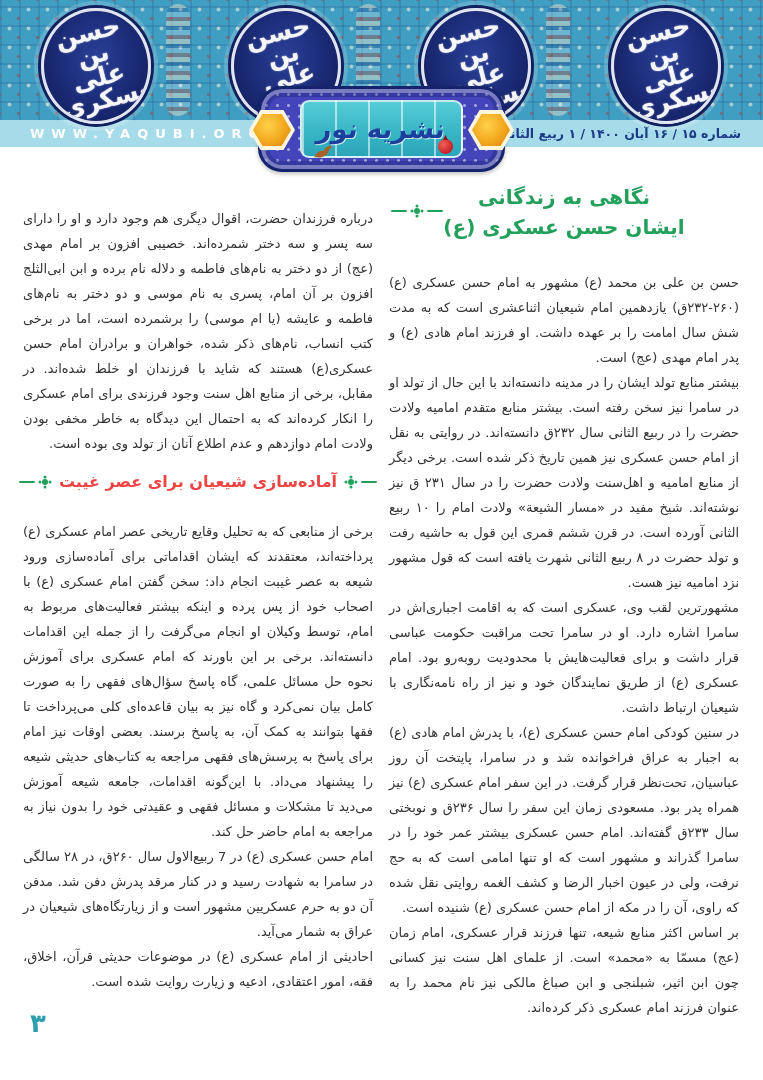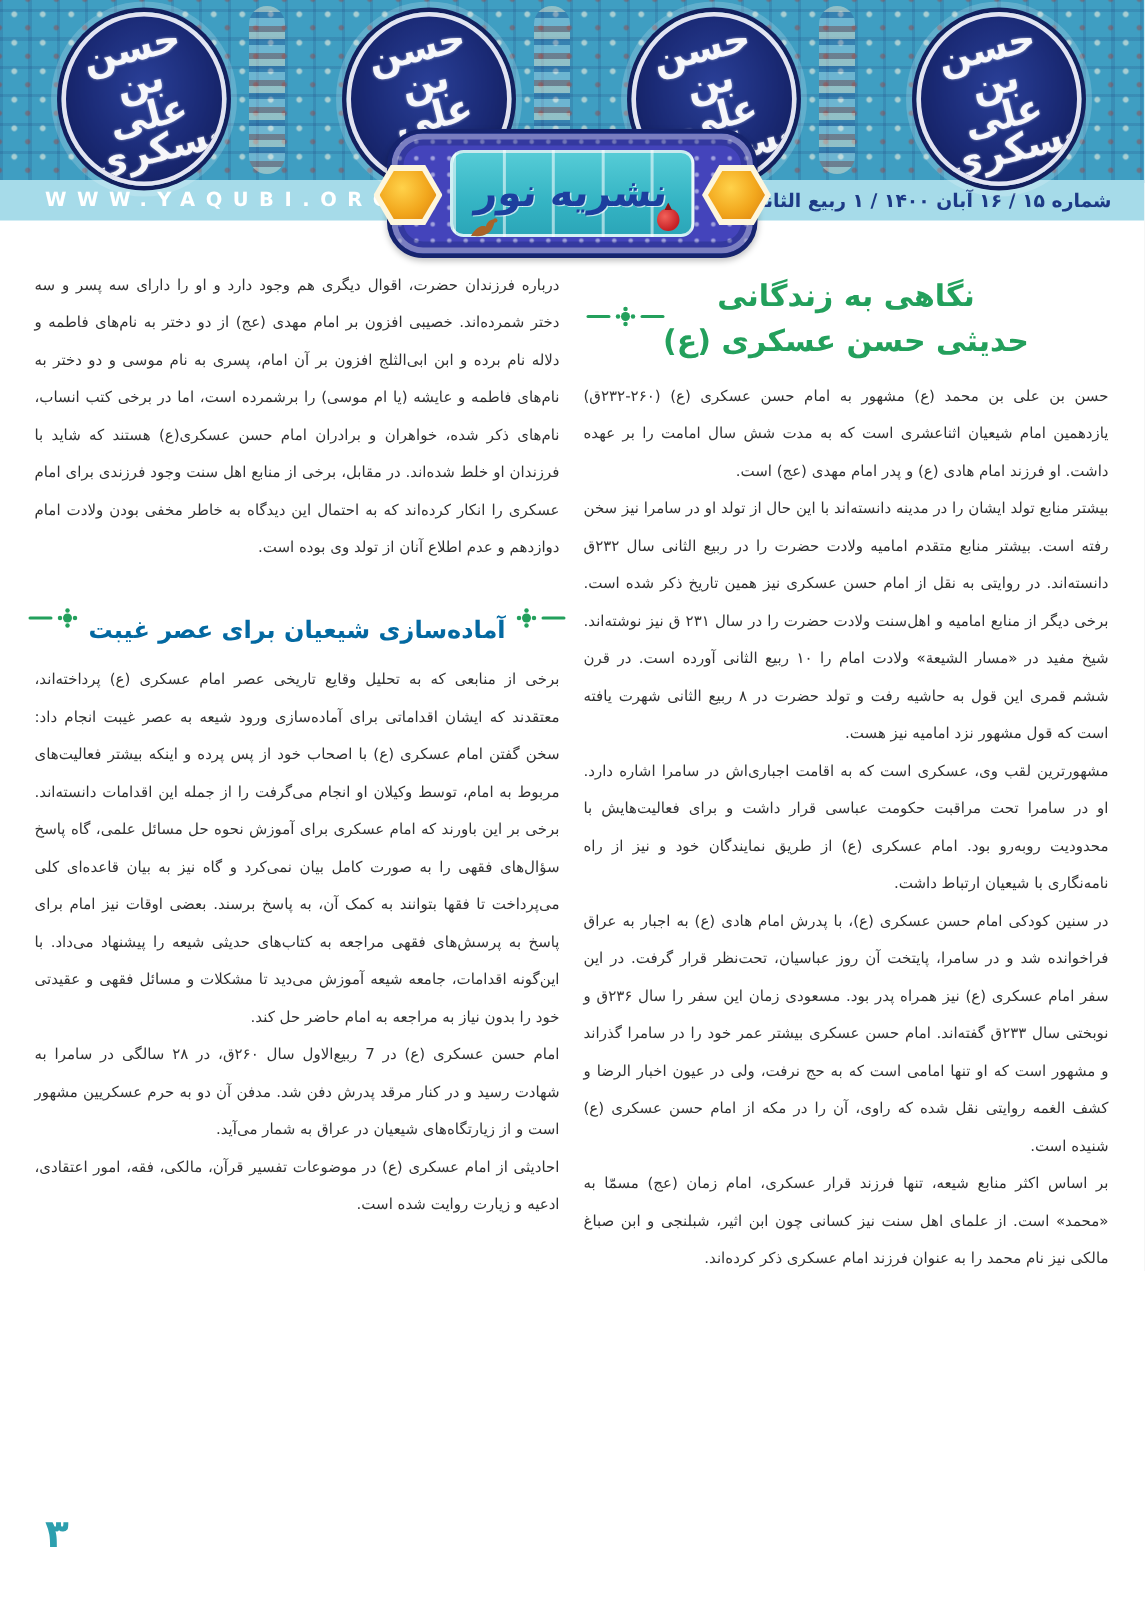--- a/index.html
+++ b/index.html
@@ -61,27 +61,27 @@
   .hexagon.right{right:-9px;}
   .bird{position:absolute;left:54px;bottom:8px;}
   .pomegranate{position:absolute;right:52px;bottom:18px;width:15px;height:15px;border-radius:50%;
     background:radial-gradient(circle at 35% 35%, #f2625a, #c61f24 70%);}
   .pomegranate::before{content:"";position:absolute;top:-4px;left:5px;width:5px;height:5px;background:#8f1416;
     clip-path:polygon(50% 0,100% 100%,0 100%);}
 
   
   .content{position:absolute;top:178px;left:24px;right:24px;display:flex;direction:rtl;gap:16px;}
   .col{width:350px;flex:0 0 auto;}
-  .body-text{font-size:10px;line-height:25px;color:#333333;text-align:justify;direction:rtl;}
+  .body-text{font-size:13px;line-height:25px;color:#333333;text-align:justify;direction:rtl;margin-top:28px;}
   .body-text p{margin:0;}
 
   .article-heading{position:relative;text-align:center;margin:4px 0 10px 0;direction:rtl;}
   .article-heading .h-line{display:block;color:#23a05c;font-weight:bold;font-size:20px;line-height:30px;}
   .sub-heading{display:flex;align-items:center;justify-content:center;gap:7px;margin:16px 0 12px 0;direction:rtl;}
-  .sub-heading .sh-text{color:#0369a1;font-weight:bold;font-size:16px;white-space:nowrap;margin-top:16px;}
+  .sub-heading .sh-text{color:#ef4444;font-weight:bold;font-size:16px;white-space:nowrap;}
 
   
   .flourish{display:inline-flex;align-items:center;gap:3px;}
   .flourish .f-dash{width:16px;height:2px;background:#23a05c;border-radius:1px;}
   .flourish .f-rosette{width:6px;height:6px;background:#23a05c;border-radius:50%;
     box-shadow:0 -5px 0 -1.5px #23a05c, 0 5px 0 -1.5px #23a05c, -5px 0 0 -1.5px #23a05c, 5px 0 0 -1.5px #23a05c;margin:0 4px;}
   .heading-flourish{position:absolute;left:2px;top:26px;}
 
   .page-number{position:absolute;left:30px;top:1008px;color:#2d9fae;font-weight:bold;font-size:26px;}
 </style>
@@ -131,21 +131,21 @@
     <div class="hexagon right">
         <div class="hex-core"></div>
       </div>
   </div>
 
   <div class="content">
 
     <div class="col">
       <div class="article-heading">
         <span class="h-line">نگاهی به زندگانی</span>
-        <span class="h-line">حدیثی حسن عسکری (ع)</span>
+        <span class="h-line">ایشان حسن عسکری (ع)</span>
         <span class="flourish heading-flourish">
           <span class="f-dash"></span>
             <span class="f-rosette"></span>
             <span class="f-dash"></span>
         </span>
       </div>
       <div class="body-text">
         <p>حسن بن علی بن محمد (ع) مشهور به امام حسن عسکری (ع) (۲۶۰-۲۳۲ق) یازدهمین امام شیعیان اثناعشری است که به مدت شش سال امامت را بر عهده داشت. او فرزند امام هادی (ع) و پدر امام مهدی (عج) است.</p>
         <p>بیشتر منابع تولد ایشان را در مدینه دانسته‌اند با این حال از تولد او در سامرا نیز سخن رفته است. بیشتر منابع متقدم امامیه ولادت حضرت را در ربیع الثانی سال ۲۳۲ق دانسته‌اند. در روایتی به نقل از امام حسن عسکری نیز همین تاریخ ذکر شده است. برخی دیگر از منابع امامیه و اهل‌سنت ولادت حضرت را در سال ۲۳۱ ق نیز نوشته‌اند. شیخ مفید در «مسار الشیعة» ولادت امام را ۱۰ ربیع الثانی آورده است. در قرن ششم قمری این قول به حاشیه رفت و تولد حضرت در ۸ ربیع الثانی شهرت یافته است که قول مشهور نزد امامیه نیز هست.</p>
         <p>مشهورترین لقب وی، عسکری است که به اقامت اجباری‌اش در سامرا اشاره دارد. او در سامرا تحت مراقبت حکومت عباسی قرار داشت و برای فعالیت‌هایش با محدودیت روبه‌رو بود. امام عسکری (ع) از طریق نمایندگان خود و نیز از راه نامه‌نگاری با شیعیان ارتباط داشت.</p>
@@ -165,21 +165,21 @@
         </span>
         <span class="sh-text">آماده‌سازی شیعیان برای عصر غیبت</span>
         <span class="flourish">
           <span class="f-rosette"></span>
             <span class="f-dash"></span>
         </span>
       </div>
       <div class="body-text">
         <p>برخی از منابعی که به تحلیل وقایع تاریخی عصر امام عسکری (ع) پرداخته‌اند، معتقدند که ایشان اقداماتی برای آماده‌سازی ورود شیعه به عصر غیبت انجام داد: سخن گفتن امام عسکری (ع) با اصحاب خود از پس پرده و اینکه بیشتر فعالیت‌های مربوط به امام، توسط وکیلان او انجام می‌گرفت را از جمله این اقدامات دانسته‌اند. برخی بر این باورند که امام عسکری برای آموزش نحوه حل مسائل علمی، گاه پاسخ سؤال‌های فقهی را به صورت کامل بیان نمی‌کرد و گاه نیز به بیان قاعده‌ای کلی می‌پرداخت تا فقها بتوانند به کمک آن، به پاسخ برسند. بعضی اوقات نیز امام برای پاسخ به پرسش‌های فقهی مراجعه به کتاب‌های حدیثی شیعه را پیشنهاد می‌داد. با این‌گونه اقدامات، جامعه شیعه آموزش می‌دید تا مشکلات و مسائل فقهی و عقیدتی خود را بدون نیاز به مراجعه به امام حاضر حل کند.</p>
         <p>امام حسن عسکری (ع) در 7 ربیع‌الاول سال ۲۶۰ق، در ۲۸ سالگی در سامرا به شهادت رسید و در کنار مرقد پدرش دفن شد. مدفن آن دو به حرم عسکریین مشهور است و از زیارتگاه‌های شیعیان در عراق به شمار می‌آید.</p>
-        <p>احادیثی از امام عسکری (ع) در موضوعات تفسیر قرآن، مالکی، فقه، امور اعتقادی، ادعیه و زیارت روایت شده است.</p>
+        <p>احادیثی از امام عسکری (ع) در موضوعات حدیثی قرآن، اخلاق، فقه، امور اعتقادی، ادعیه و زیارت روایت شده است.</p>
       </div>
     </div>
 
   </div>
 
   <div class="page-number">۳</div>
 
 </div>
 
 </body></html>

